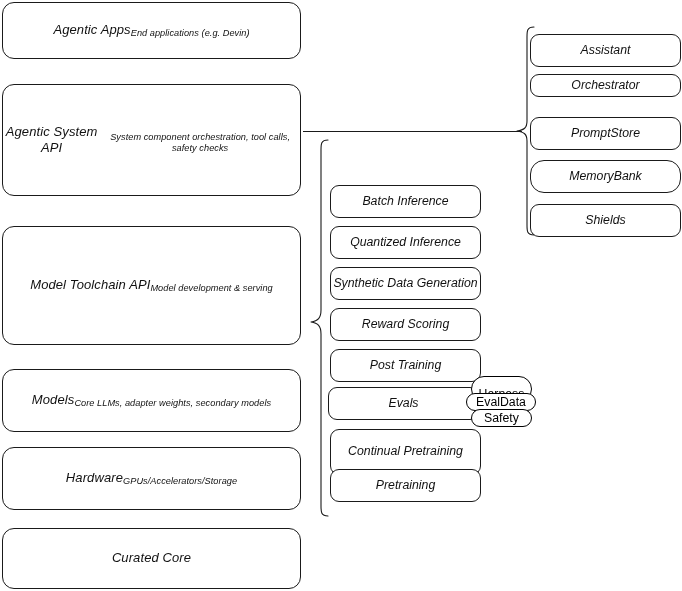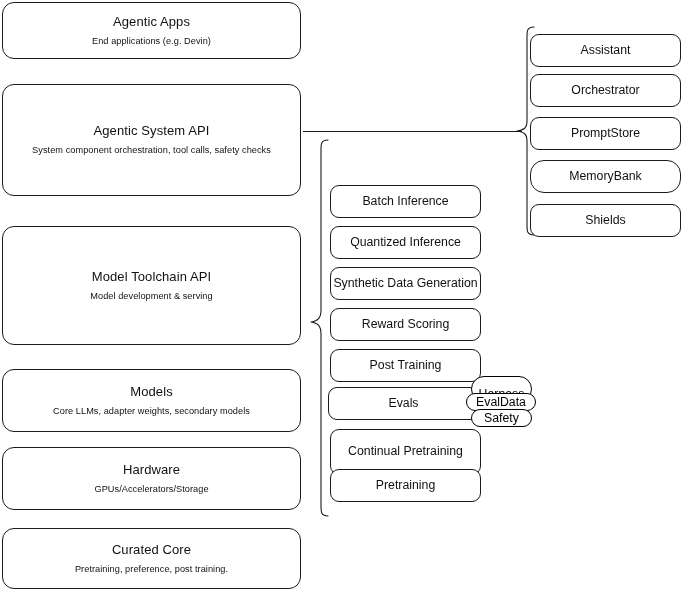--- a/index.html
+++ b/index.html
@@ -21,25 +21,26 @@
   }
 
   
   .box {
     position: absolute;
     box-sizing: border-box;
     border: 1.1px solid #1a1a1a;
     border-radius: 12px;
     background: #ffffff;
     display: flex;
-    flex-direction: column;
+    flex-direction: row;
     align-items: center;
     justify-content: center;
     text-align: center;
     line-height: 1.25;
+    font-style: italic;
   }
 
   
   .layer .layer-title {
     font-size: 13px;
     color: #111111;
     letter-spacing: 0.1px;
   }
   .layer .layer-sub {
     font-size: 9.2px;
@@ -114,21 +115,20 @@
     <div class="layer-sub">Core LLMs, adapter weights, secondary models</div>
   </div>
 
   <div class="box layer" style="left:2px; top:447px; width:299px; height:63px;">
     <div class="layer-title">Hardware</div>
     <div class="layer-sub">GPUs/Accelerators/Storage</div>
   </div>
 
   <div class="box layer" style="left:2px; top:528px; width:299px; height:61px;">
     <div class="layer-title">Curated Core</div>
-    <div class="layer-sub">Pretraining, preference, post training.</div>
   </div>
 
   <div class="connector" style="left:303px; top:131px; width:219px; height:1.1px;"></div>
 
   <svg class="brace" style="left:306px; top:138px; width:24px; height:382px;" viewBox="0 0 24 382">
     <path d="M 22 2
              C 15 2, 15 6, 15 12
              L 15 172
              C 15 180, 12 183, 5 184
              C 12 185, 15 188, 15 196
@@ -177,21 +177,21 @@
   <div class="pill" style="left:466px; top:393px; width:70px; height:18px;">
     <span>EvalData</span>
   </div>
   <div class="pill" style="left:471px; top:409px; width:61px; height:18px;">
     <span>Safety</span>
   </div>
 
   <div class="box cap" style="left:530px; top:34px; width:151px; height:33px;">
     <span>Assistant</span>
   </div>
-  <div class="box cap" style="left:530px; top:74px; width:151px; height:33px;">
+  <div class="box cap" style="left:530px; top:74px; width:151px; height:23px;">
     <span>Orchestrator</span>
   </div>
   <div class="box cap" style="left:530px; top:117px; width:151px; height:33px;">
     <span>PromptStore</span>
   </div>
   <div class="box cap" style="left:530px; top:160px; width:151px; height:33px;border-radius:14px;">
     <span>MemoryBank</span>
   </div>
   <div class="box cap" style="left:530px; top:204px; width:151px; height:33px;">
     <span>Shields</span>

